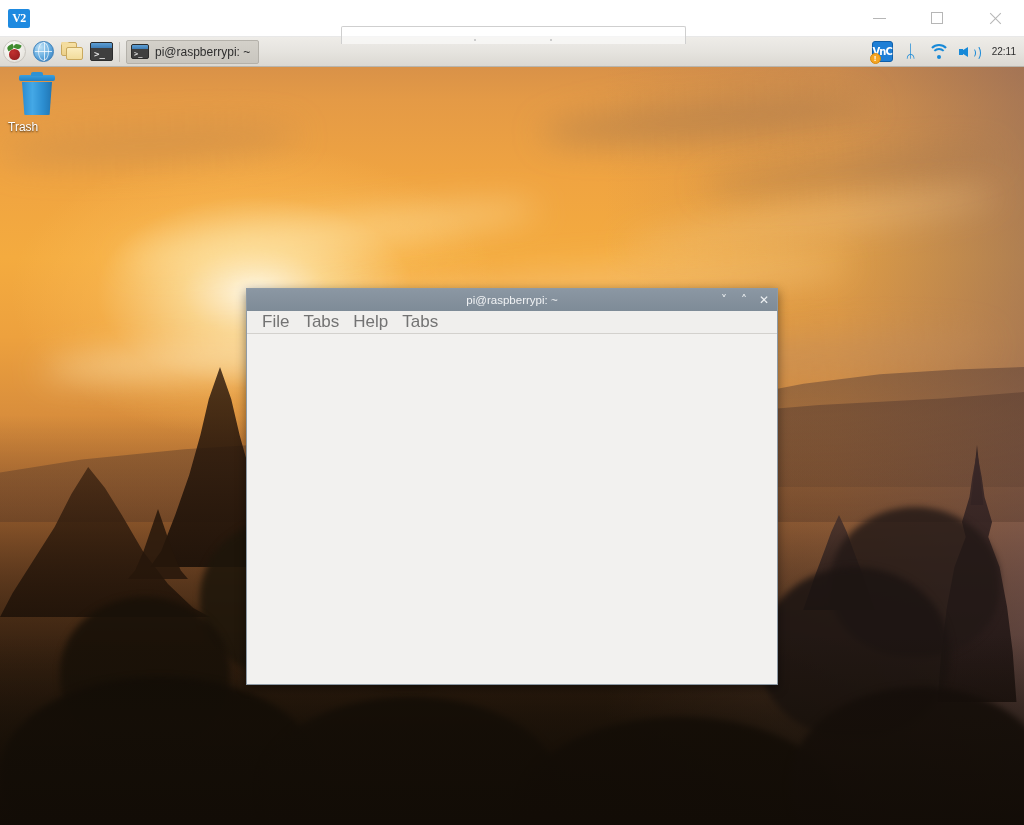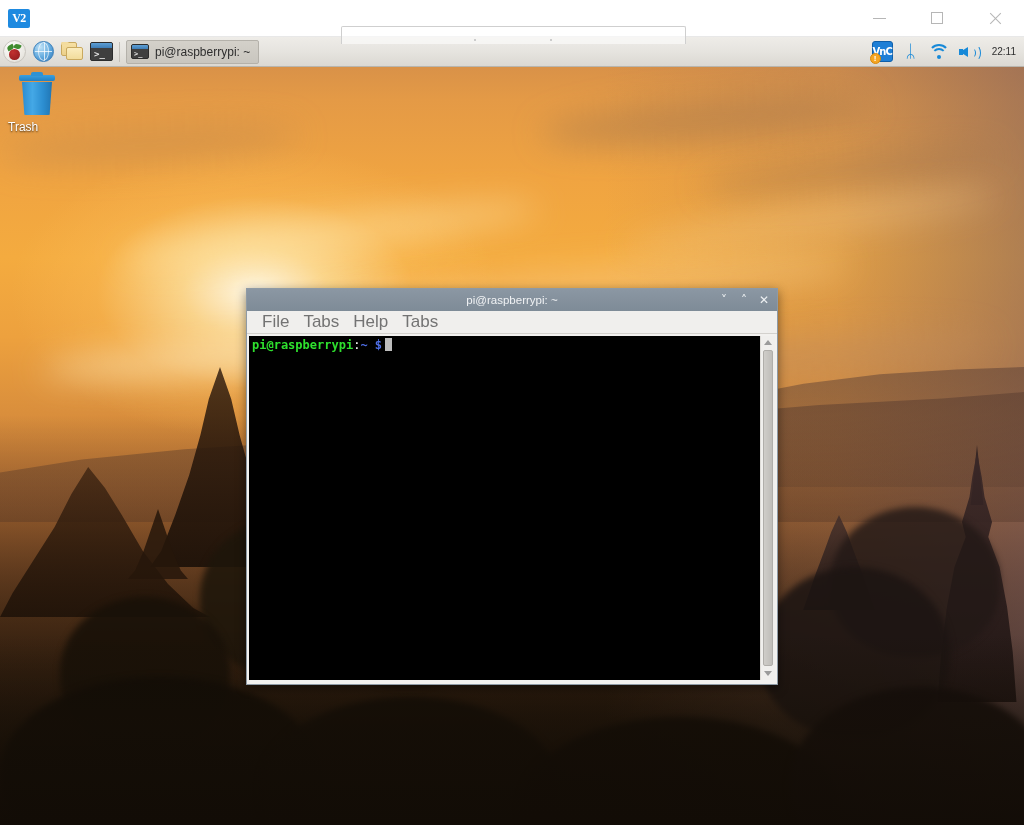--- a/index.html
+++ b/index.html
@@ -872,32 +872,17 @@
         </div>
       </div>
 
       <div class="term-menubar">
         <div class="term-menu-item">File</div>
         <div class="term-menu-item">Tabs</div>
         <div class="term-menu-item">Help</div>
         <div class="term-menu-item">Tabs</div>
       </div>
 
-      <div class="term-bodywrap">
-        <div class="term-screen">
-          <div class="prompt-line"><span class="p-user">pi@raspberrypi</span><span class="p-colon">:</span><span class="p-path">~</span> <span class="p-dollar">$</span><span class="cursor-block"></span></div>
-        </div>
-
-        <div class="term-scrollbar">
-          <div class="sb-arrow up">
-              <i></i>
-            </div>
-          <div class="sb-thumb"></div>
-          <div class="sb-arrow down">
-              <i></i>
-            </div>
-        </div>
-      </div>
 
     </div>
 
   </div>
 </div>
 
 </body></html>

